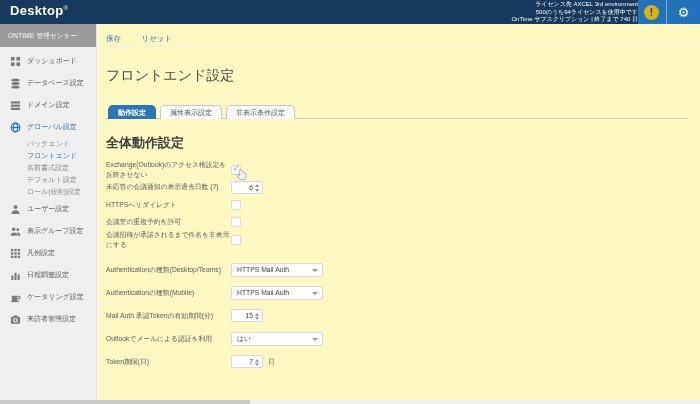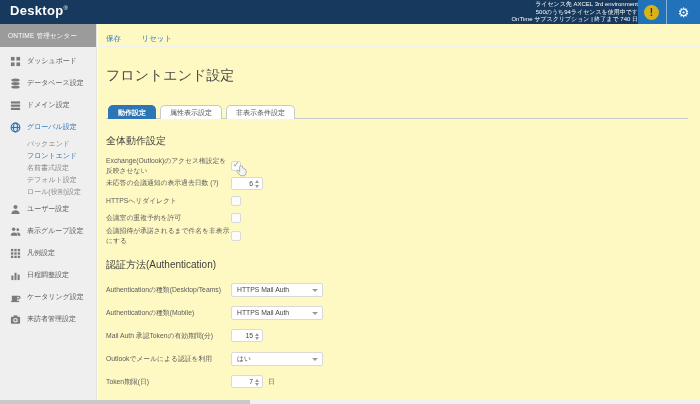--- a/index.html
+++ b/index.html
@@ -50,21 +50,21 @@
   .page { padding:20px 12px 0 8px; }
   .page-title { font-size:14px; color:#4a4a4a; margin-bottom:20px; }
 
   .tabs { display:flex; border-bottom:1px solid #c9c9c9; padding-left:2px; }
   .tab { height:14px; line-height:13px; padding:0 9px; font-size:7px; color:#555;
     background:#fff; border:1px solid #c9c9c9; border-bottom:none;
     border-radius:5px 5px 0 0; margin-right:4px; margin-bottom:-1px; cursor:pointer; }
   .tab.active { background:#2e75b6; border-color:#2e75b6; color:#fff; font-weight:bold; }
 
   .section { margin-top:15px; }
-  .sec-title { font-size:10px; font-weight:normal; color:#3f3f3f; margin-bottom:10px; }
+  .sec-title { font-size:13px; font-weight:bold; color:#3f3f3f; margin-bottom:10px; }
   .frow { display:flex; align-items:center; height:15px; margin-bottom:2.5px; }
   .auth .frow { height:15px; margin-bottom:4.5px;margin-top:8px; }
   .flabel { width:125px; font-size:6.8px; color:#5b5b5b; flex:0 0 125px; }
 
   .cbx { position:relative; width:10px; height:10px; border:1px solid #d9d9d9;
     border-radius:2px; background:#fcfcfc; display:inline-block; }
   .cbx .mark { position:absolute; left:1px; top:-2px; font-size:8px; color:#8a8a8a; }
   .cursor-svg { position:absolute; left:4px; top:3px; }
 
   .num { position:relative; width:32px; height:13px; border:1px solid #d9d9d9;
@@ -292,21 +292,20 @@
         <span class="cbx"></span>
       </div>
 
       <div class="frow">
         <span class="flabel">会議招待が承諾されるまで件名を非表示にする</span>
         <span class="cbx"></span>
       </div>
     </div>
 
     <div class="section auth">
-      <div class="sec-title">認証方法(Authentication)</div>
 
       <div class="frow">
         <span class="flabel">Authenticationの種類(Desktop/Teams)</span>
         <span class="sel"><span>HTTPS Mail Auth</span><span class="caret"></span></span>
       </div>
 
       <div class="frow">
         <span class="flabel">Authenticationの種類(Mobile)</span>
         <span class="sel"><span>HTTPS Mail Auth</span><span class="caret"></span></span>
       </div>

